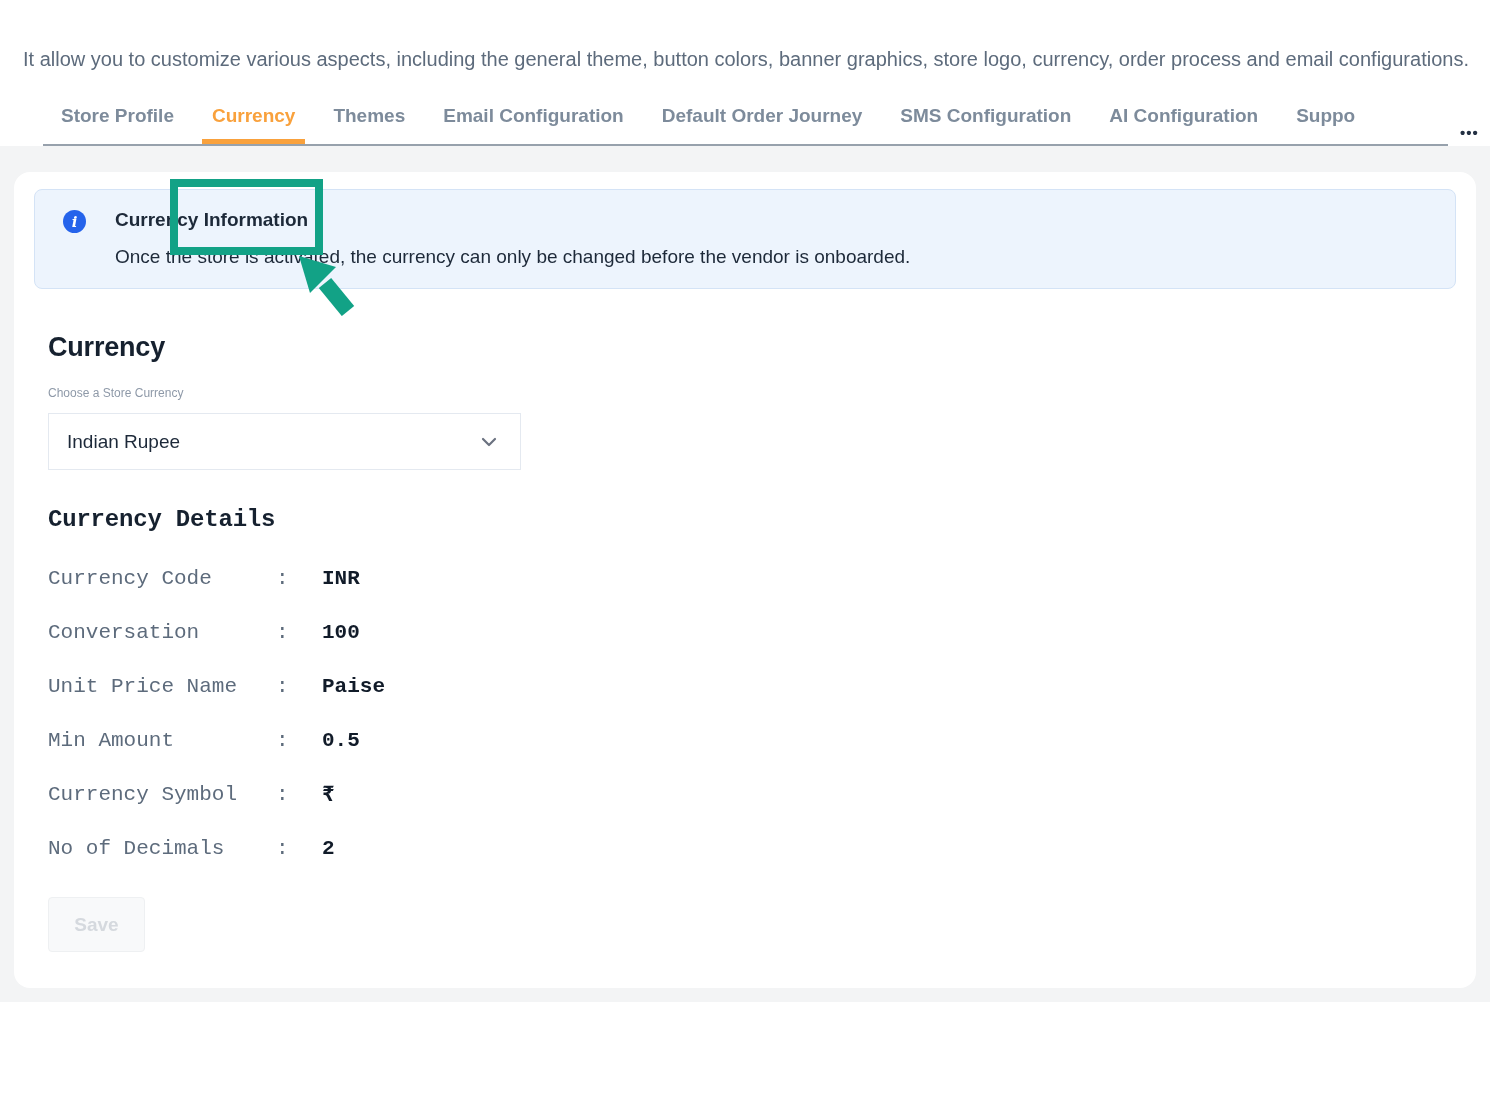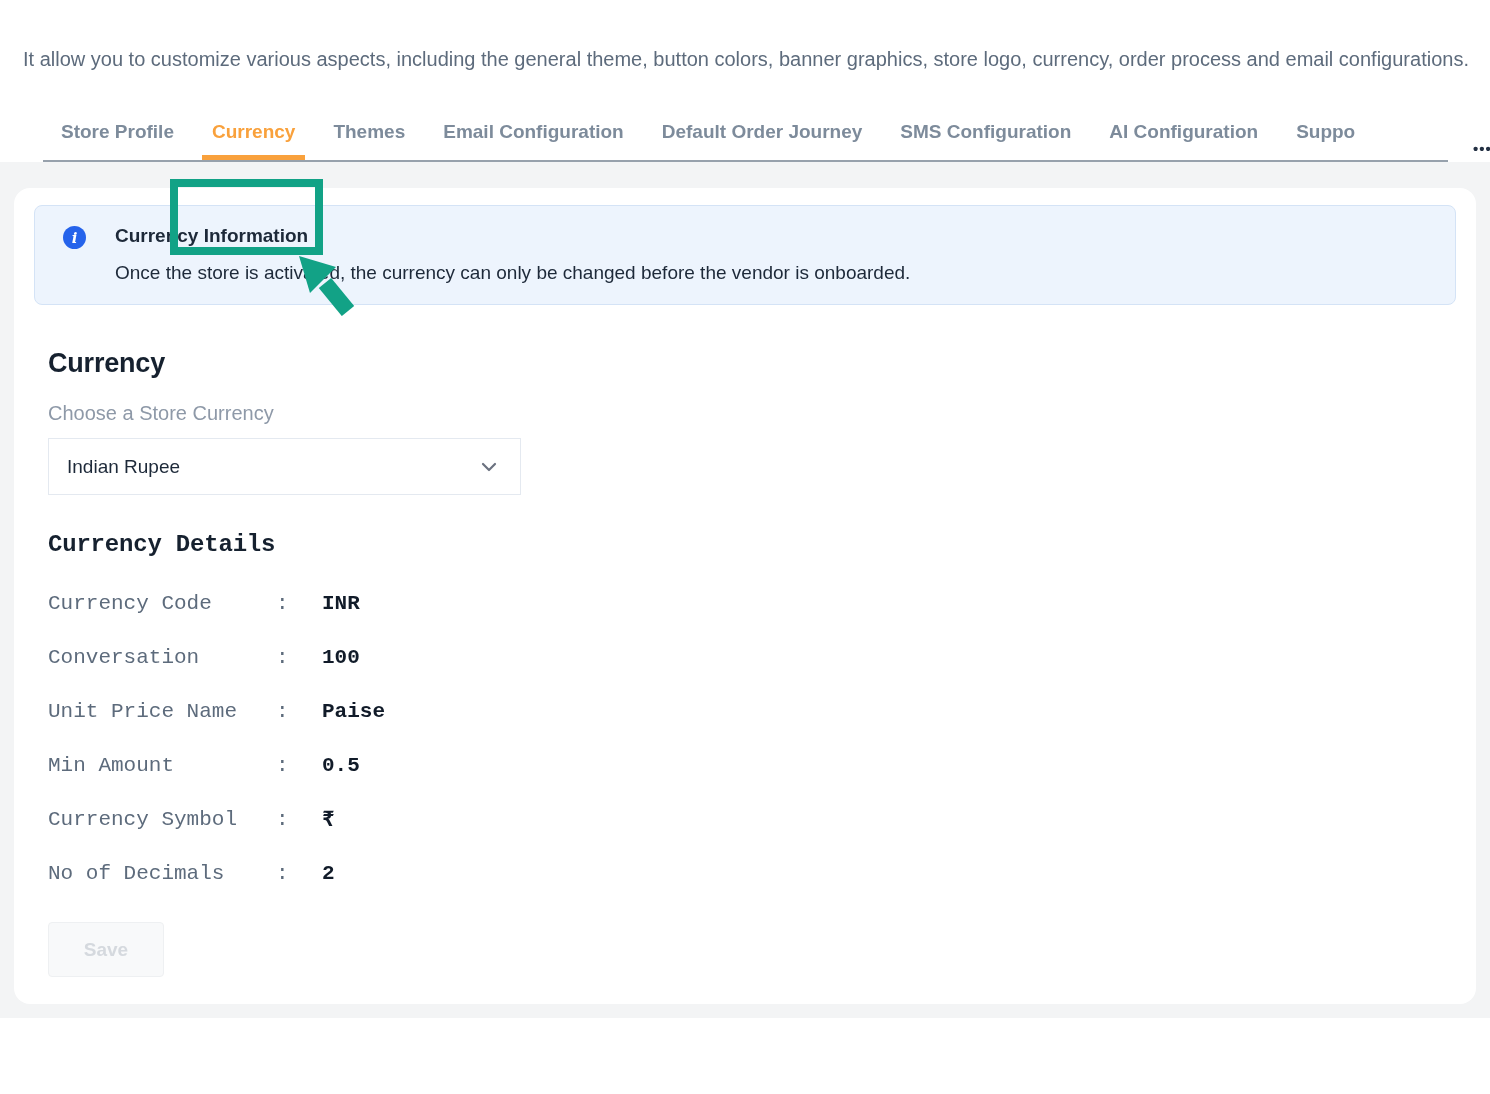--- a/index.html
+++ b/index.html
@@ -30,21 +30,21 @@
   }
   
   .header{background:#ffffff;padding:16px 19px 0 23px;}
   .page-title{
     font-size:31px;font-weight:800;color:#1A2433;letter-spacing:-.3px;
   }
   .page-desc{
     margin-top:22px;font-size:20px;line-height:42px;color:var(--text-gray);
     max-width:1455px;
   }
-  .tabrow{display:flex;align-items:flex-end;margin-top:41px;gap:13px;}
+  .tabrow{display:flex;align-items:flex-end;margin-top:25px;}
   .tabs{
     display:flex;gap:38px;align-items:flex-start;
     margin-left:20px;width:1405px;flex:none;
     border-bottom:2px solid var(--tab-border);
     padding-left:18px;overflow:hidden;white-space:nowrap;
   }
   .tab{
     background:none;border:none;cursor:pointer;position:relative;
     font-family:inherit;font-size:19px;font-weight:700;color:var(--tab-inactive);
     padding:0 0 17px 0;flex:none;
@@ -75,41 +75,41 @@
     display:flex;align-items:center;justify-content:center;flex:none;margin-top:1px;
     font-family:"DejaVu Serif","Liberation Serif",serif;
   }
   .banner-text{margin-left:29px;}
   .banner-title{font-size:19px;font-weight:600;color:var(--text-dark);}
   .banner-msg{font-size:19px;font-weight:400;color:var(--text-dark);margin-top:15px;}
   .section-heading{
     font-size:27px;font-weight:800;color:var(--heading);margin:43px 0 0 14px;
     letter-spacing:-.2px;
   }
-  .field-label{font-size:20px;color:var(--label-gray);margin:23px 0 0 14px;}
+  .field-label{font-size:12px;color:var(--label-gray);margin:23px 0 0 14px;}
   .select{
     margin:13px 0 0 14px;width:473px;height:57px;
     border:1px solid var(--border-light);border-radius:0;background:#fff;
     display:flex;align-items:center;justify-content:space-between;
     padding:0 21px 0 18px;cursor:pointer;
   }
   .select-value{font-size:19px;color:var(--text-dark);}
   .chevron{flex:none;}
   .details-heading{
     font-size:24px;font-weight:800;color:var(--heading);margin:36px 0 16px 14px;
     letter-spacing:-.2px;
     font-family:Liberation Mono, monospace;
   }
   .details{margin:18px 0 0 14px;font-family:Liberation Mono, monospace;}
   .drow{display:flex;align-items:center;height:54px;}
   .dlabel{width:228px;font-size:21px;color:var(--text-gray);flex:none;}
   .dcolon{width:46px;font-size:21px;color:var(--text-gray);flex:none;}
   .dvalue{font-size:21px;font-weight:700;color:#111B29;text-align:right;}
   .save{
-    margin:22px 0 0 14px;width:116px;height:55px;border-radius:4px;
+    margin:22px 0 0 14px;width:97px;height:55px;border-radius:4px;
     background:var(--save-bg);border:1px solid var(--save-border);
     color:var(--save-text);font-size:19px;font-weight:700;font-family:inherit;
   }
   .save:disabled{cursor:default;}
   
   .anno-box{
     position:absolute;left:170px;top:179px;width:153px;height:76px;
     border:8px solid var(--annotation-green);pointer-events:none;z-index:50;
   }
   .anno-arrow{

